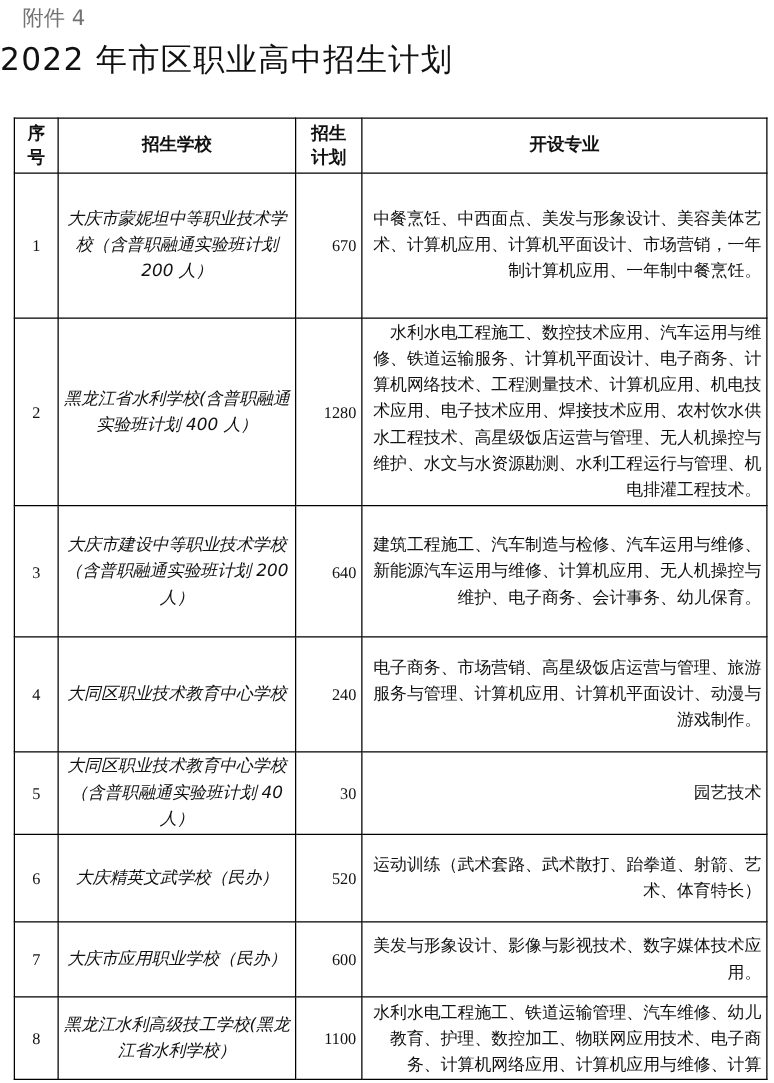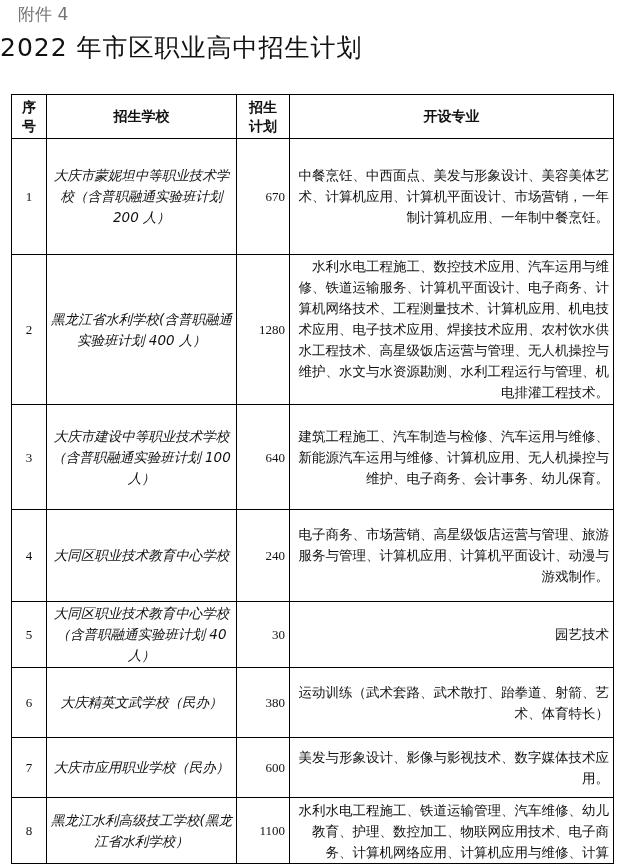--- a/index.html
+++ b/index.html
@@ -64,40 +64,40 @@
       <td class="c-major">中餐烹饪、中西面点、美发与形象设计、美容美体艺术、计算机应用、计算机平面设计、市场营销，一年制计算机应用、一年制中餐烹饪。</td>
     </tr>
     <tr style="height:150px">
       <td class="c-no">2</td>
       <td class="c-school">黑龙江省水利学校(含普职融通实验班计划 400 人）</td>
       <td class="c-plan">1280</td>
       <td class="c-major">水利水电工程施工、数控技术应用、汽车运用与维修、铁道运输服务、计算机平面设计、电子商务、计算机网络技术、工程测量技术、计算机应用、机电技术应用、电子技术应用、焊接技术应用、农村饮水供水工程技术、高星级饭店运营与管理、无人机操控与维护、水文与水资源勘测、水利工程运行与管理、机电排灌工程技术。</td>
     </tr>
     <tr style="height:105px">
       <td class="c-no">3</td>
-      <td class="c-school">大庆市建设中等职业技术学校（含普职融通实验班计划 100 人）</td>
+      <td class="c-school">大庆市建设中等职业技术学校（含普职融通实验班计划 200 人）</td>
       <td class="c-plan">640</td>
       <td class="c-major">建筑工程施工、汽车制造与检修、汽车运用与维修、新能源汽车运用与维修、计算机应用、无人机操控与维护、电子商务、会计事务、幼儿保育。</td>
     </tr>
     <tr style="height:92px">
       <td class="c-no">4</td>
       <td class="c-school">大同区职业技术教育中心学校</td>
       <td class="c-plan">240</td>
       <td class="c-major">电子商务、市场营销、高星级饭店运营与管理、旅游服务与管理、计算机应用、计算机平面设计、动漫与游戏制作。</td>
     </tr>
     <tr style="height:66px">
       <td class="c-no">5</td>
       <td class="c-school">大同区职业技术教育中心学校（含普职融通实验班计划 40 人）</td>
       <td class="c-plan">30</td>
       <td class="c-major center">园艺技术</td>
     </tr>
     <tr style="height:70px">
       <td class="c-no">6</td>
       <td class="c-school">大庆精英文武学校（民办）</td>
-      <td class="c-plan">380</td>
+      <td class="c-plan">520</td>
       <td class="c-major">运动训练（武术套路、武术散打、跆拳道、射箭、艺术、体育特长）</td>
     </tr>
     <tr style="height:60px">
       <td class="c-no">7</td>
       <td class="c-school">大庆市应用职业学校（民办）</td>
       <td class="c-plan">600</td>
       <td class="c-major">美发与形象设计、影像与影视技术、数字媒体技术应用。</td>
     </tr>
     <tr style="height:64px">
       <td class="c-no">8</td>

